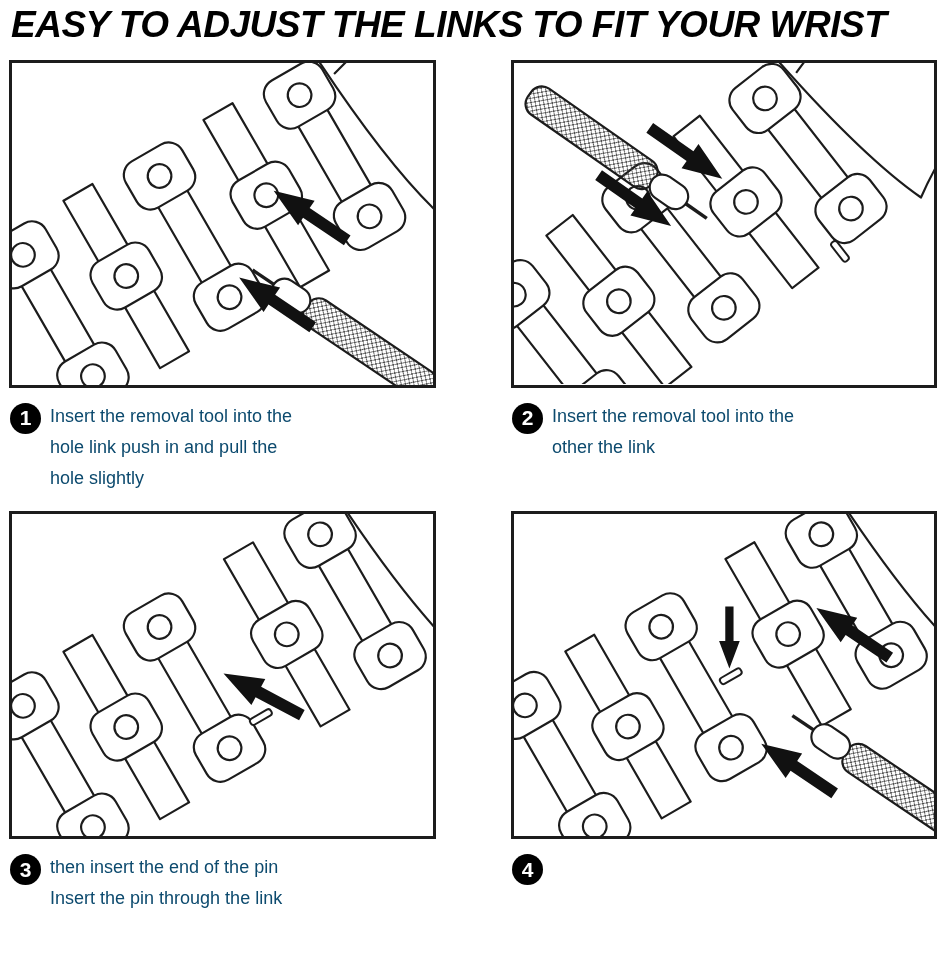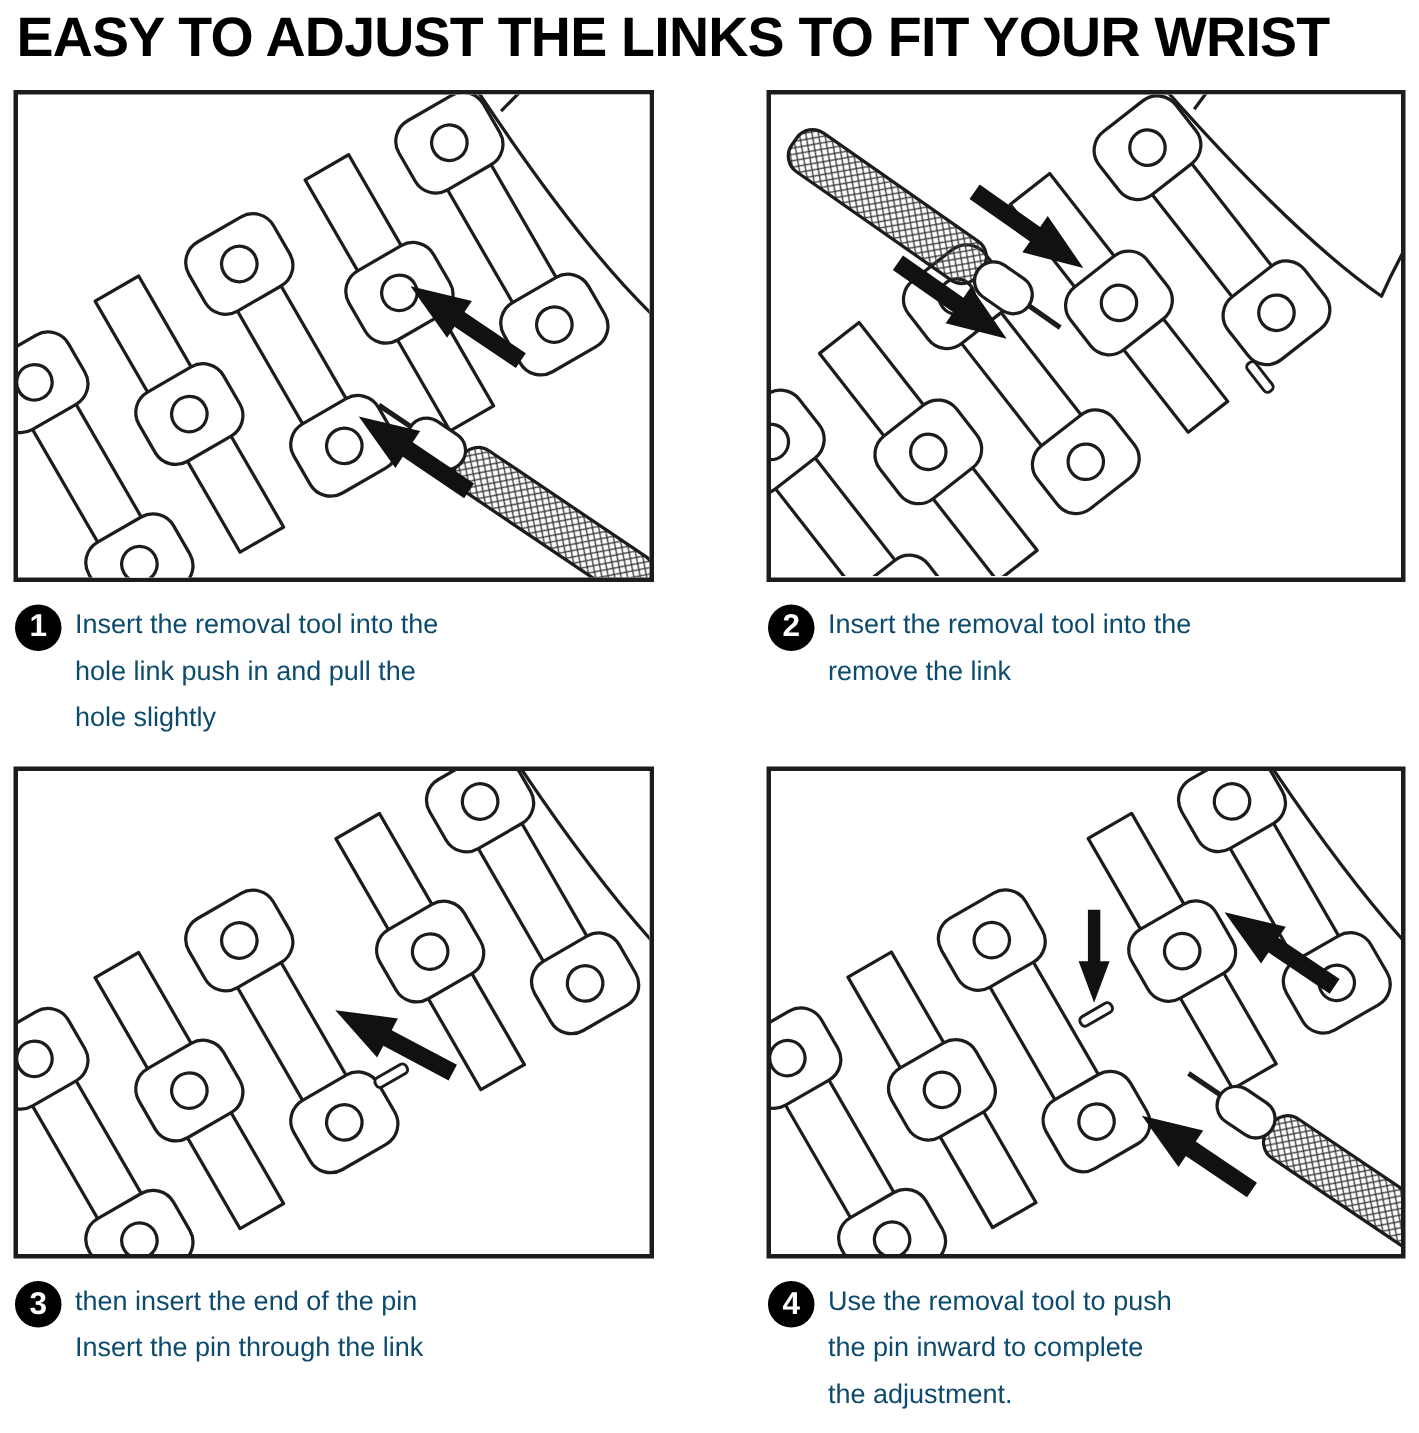--- a/index.html
+++ b/index.html
@@ -7,20 +7,21 @@
     width:946px; height:955px; overflow:hidden;
     font-family:"Liberation Sans", sans-serif;
     color:#0a0a0a;
     -webkit-font-smoothing:antialiased;
   }
   .page { padding:2px 9px 0 9px; }
   .title {
     font-size:37px; font-weight:700; letter-spacing:-0.5px;
     line-height:1.15; margin:2px 0 13px 2px; white-space:nowrap;
     color:#000;
+    font-style:italic;
   }
   .grid {
     display:grid;
     grid-template-columns:427px 426px;
     column-gap:75px;
   }
   .panel {
     border:3px solid #1c1c1c;
     background:#fff;
   }
@@ -127,21 +128,21 @@
         <div>Insert the removal tool into the</div>
         <div>hole link push in and pull the</div>
         <div>hole slightly</div>
       </span>
     </figcaption>
 
     <figcaption class="caption">
       <span class="badge">2</span>
       <span class="cap-lines">
         <div>Insert the removal tool into the</div>
-        <div>remove the link</div>
+        <div>other the link</div>
       </span>
     </figcaption>
 
     <figure class="panel" style="margin:0">
       <svg viewBox="0 0 427 327">
         <use href="#band-left" transform="translate(-32,186) rotate(-30)"></use>
         <use href="#band-right" transform="translate(-11.2,174) rotate(-30)"></use>
         <use href="#loose-pin" transform="translate(242,212) rotate(-30)"></use>
         <use href="#arrow" transform="translate(294,204) rotate(-152)"></use>
       </svg>
@@ -162,21 +163,16 @@
     <figcaption class="caption">
       <span class="badge">3</span>
       <span class="cap-lines">
         <div>then insert the end of the pin</div>
         <div>Insert the pin through the link</div>
       </span>
     </figcaption>
 
     <figcaption class="caption">
       <span class="badge">4</span>
-      <span class="cap-lines">
-        <div>Use the removal tool to push</div>
-        <div>the pin inward to complete</div>
-        <div>the adjustment.</div>
-      </span>
     </figcaption>
 
   </div>
 </div>
 
 </body></html>

